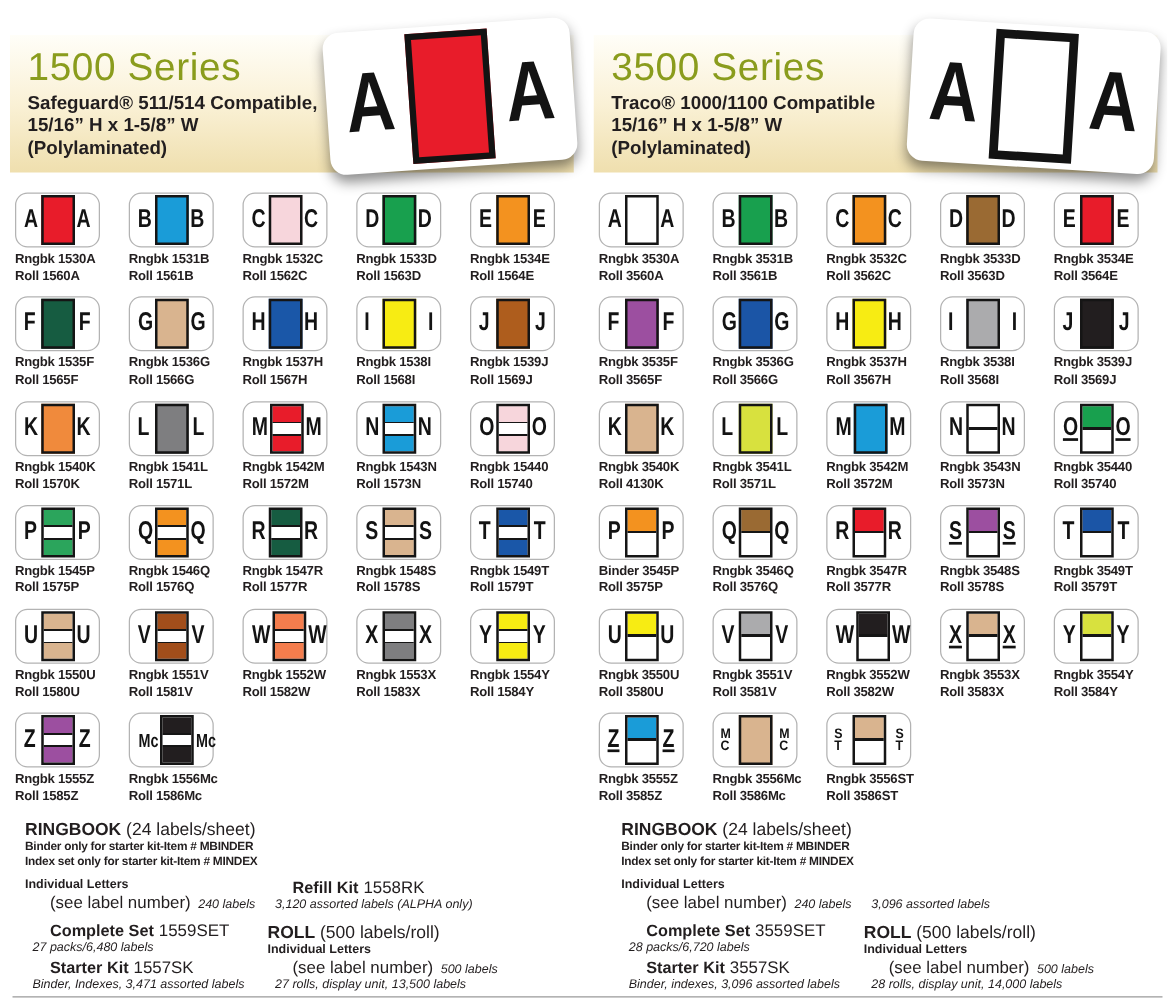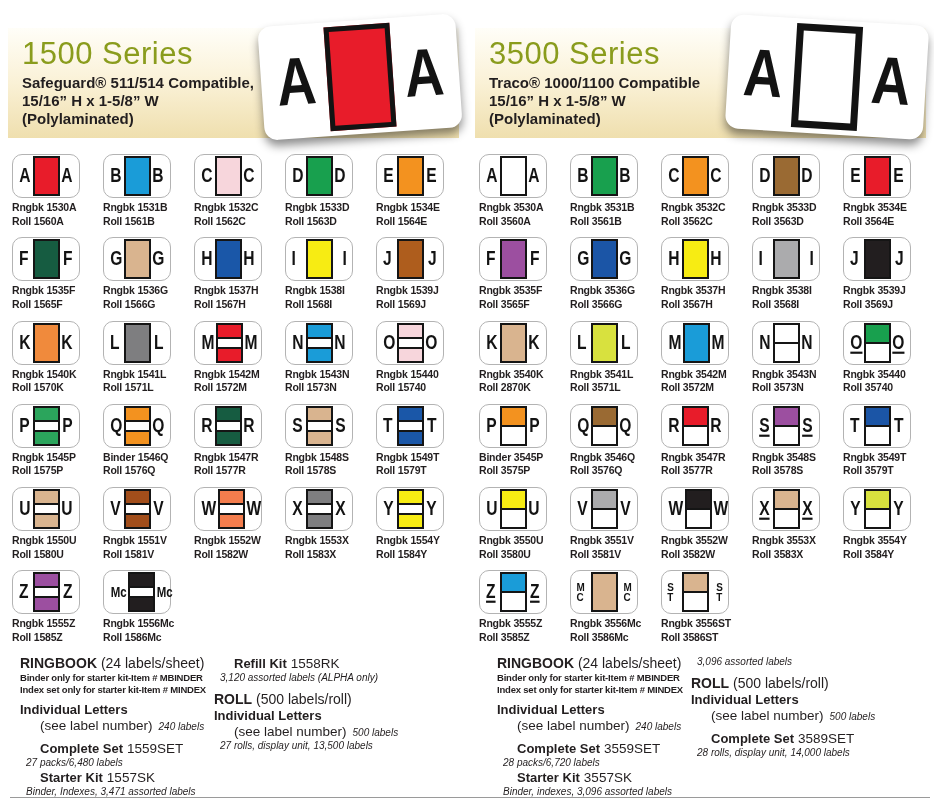--- a/index.html
+++ b/index.html
@@ -31,28 +31,28 @@
   .ltr{font-weight:700;font-size:19px;color:#131313;display:inline-block;transform:scale(.82,1.08);white-space:nowrap;}
   .ltr.sm{font-size:14px;}
   .ltr.u{text-decoration:underline;text-decoration-thickness:2px;text-underline-offset:2px;}
   .stackltr{display:flex;flex-direction:column;font-weight:700;font-size:11px;line-height:.95;color:#131313;
         transform:scale(.9,1);}
   .swatch{width:27px;height:40px;box-sizing:border-box;border:2px solid #151515;flex:0 0 auto;}
   .codes{width:68px;margin-top:3px;font-size:10.5px;font-weight:700;line-height:1.3;
         color:#221e1f;letter-spacing:-.2px;white-space:nowrap;}
 
   
-  .footer{display:flex;align-items:flex-start;padding:10px 0 0 20px;}
+  .footer{display:flex;align-items:flex-end;padding:10px 0 0 20px;}
   .s1 .footer{padding-left:30px;}
   .fcol1{width:188px;flex:0 0 auto;}
   .fcol2{width:230px;flex:0 0 auto;margin-left:6px;}
   .f-head{font-size:14px;margin-bottom:1px;}
   .f-head .b{font-weight:700;}
   .f-note{font-size:9.5px;font-weight:700;letter-spacing:-.2px;line-height:1.25;}
-  .f-bold{font-size:13px;font-weight:700;margin-top:7px;}
+  .f-bold{font-size:10px;font-weight:700;margin-top:7px;}
   .f-line{font-size:13.5px;margin-top:1px;padding-left:20px;}
   .f-line .b{font-weight:700;font-size:13px;}
   .f-line .code{margin-left:4px;}
   .f-it{font-size:10px;font-style:italic;margin:1px 0 2px 6px;}
   .mt{margin-top:8px;}
   .bottom-rule{position:absolute;left:10px;right:4px;bottom:5px;height:1px;background:#9a9a9a;}
 </style>
 </head>
 <body>
 
@@ -250,21 +250,21 @@
             <div>Roll 1575P</div>
           </div>
         </div>
         <div class="cell">
           <div class="tile">
             <span class="ltr">Q</span>
             <div class="swatch" style="background: linear-gradient(rgb(243, 146, 31) 0px, rgb(243, 146, 31) 34%, rgb(21, 21, 21) 34%, rgb(21, 21, 21) 38%, rgb(255, 255, 255) 38%, rgb(255, 255, 255) 62%, rgb(21, 21, 21) 62%, rgb(21, 21, 21) 66%, rgb(243, 146, 31) 66%, rgb(243, 146, 31) 100%);"></div>
             <span class="ltr">Q</span>
           </div>
           <div class="codes">
-            <div>Binder 1546Q</div>
+            <div>Rngbk 1546Q</div>
             <div>Roll 1576Q</div>
           </div>
         </div>
         <div class="cell">
           <div class="tile">
             <span class="ltr">R</span>
             <div class="swatch" style="background: linear-gradient(rgb(22, 92, 65) 0px, rgb(22, 92, 65) 34%, rgb(21, 21, 21) 34%, rgb(21, 21, 21) 38%, rgb(255, 255, 255) 38%, rgb(255, 255, 255) 62%, rgb(21, 21, 21) 62%, rgb(21, 21, 21) 66%, rgb(22, 92, 65) 66%, rgb(22, 92, 65) 100%);"></div>
             <span class="ltr">R</span>
           </div>
           <div class="codes">
@@ -522,21 +522,21 @@
           </div>
         </div>
         <div class="cell">
           <div class="tile">
             <span class="ltr">K</span>
             <div class="swatch" style="background: rgb(217, 180, 143);"></div>
             <span class="ltr">K</span>
           </div>
           <div class="codes">
             <div>Rngbk 3540K</div>
-            <div>Roll 2870K</div>
+            <div>Roll 4130K</div>
           </div>
         </div>
         <div class="cell">
           <div class="tile">
             <span class="ltr">L</span>
             <div class="swatch" style="background: rgb(216, 225, 62);"></div>
             <span class="ltr">L</span>
           </div>
           <div class="codes">
             <div>Rngbk 3541L</div>
@@ -742,20 +742,19 @@
         <div class="f-line mt"><span class="b">Complete Set</span><span class="code">3559SET</span></div>
         <div class="f-it">28 packs/6,720 labels</div>
         <div class="f-line"><span class="b">Starter Kit</span><span class="code">3557SK</span></div>
         <div class="f-it">Binder, indexes, 3,096 assorted labels</div>
       </div>
       <div class="fcol2">
         <div class="f-it">3,096 assorted labels</div>
         <div class="f-head mt"><span class="b">ROLL</span><span> (500 labels/roll)</span></div>
         <div class="f-bold" style="margin-top:1px">Individual Letters</div>
         <div class="f-line"><span>(see label number)</span><span class="f-it">500 labels</span></div>
-        <div class="f-line mt"><span class="b">Complete Set</span><span class="code">3589SET</span></div>
         <div class="f-it">28 rolls, display unit, 14,000 labels</div>
       </div>
     </div>
   </div>
 
   <div class="bottom-rule"></div>
 </div>
 
 </body></html>

